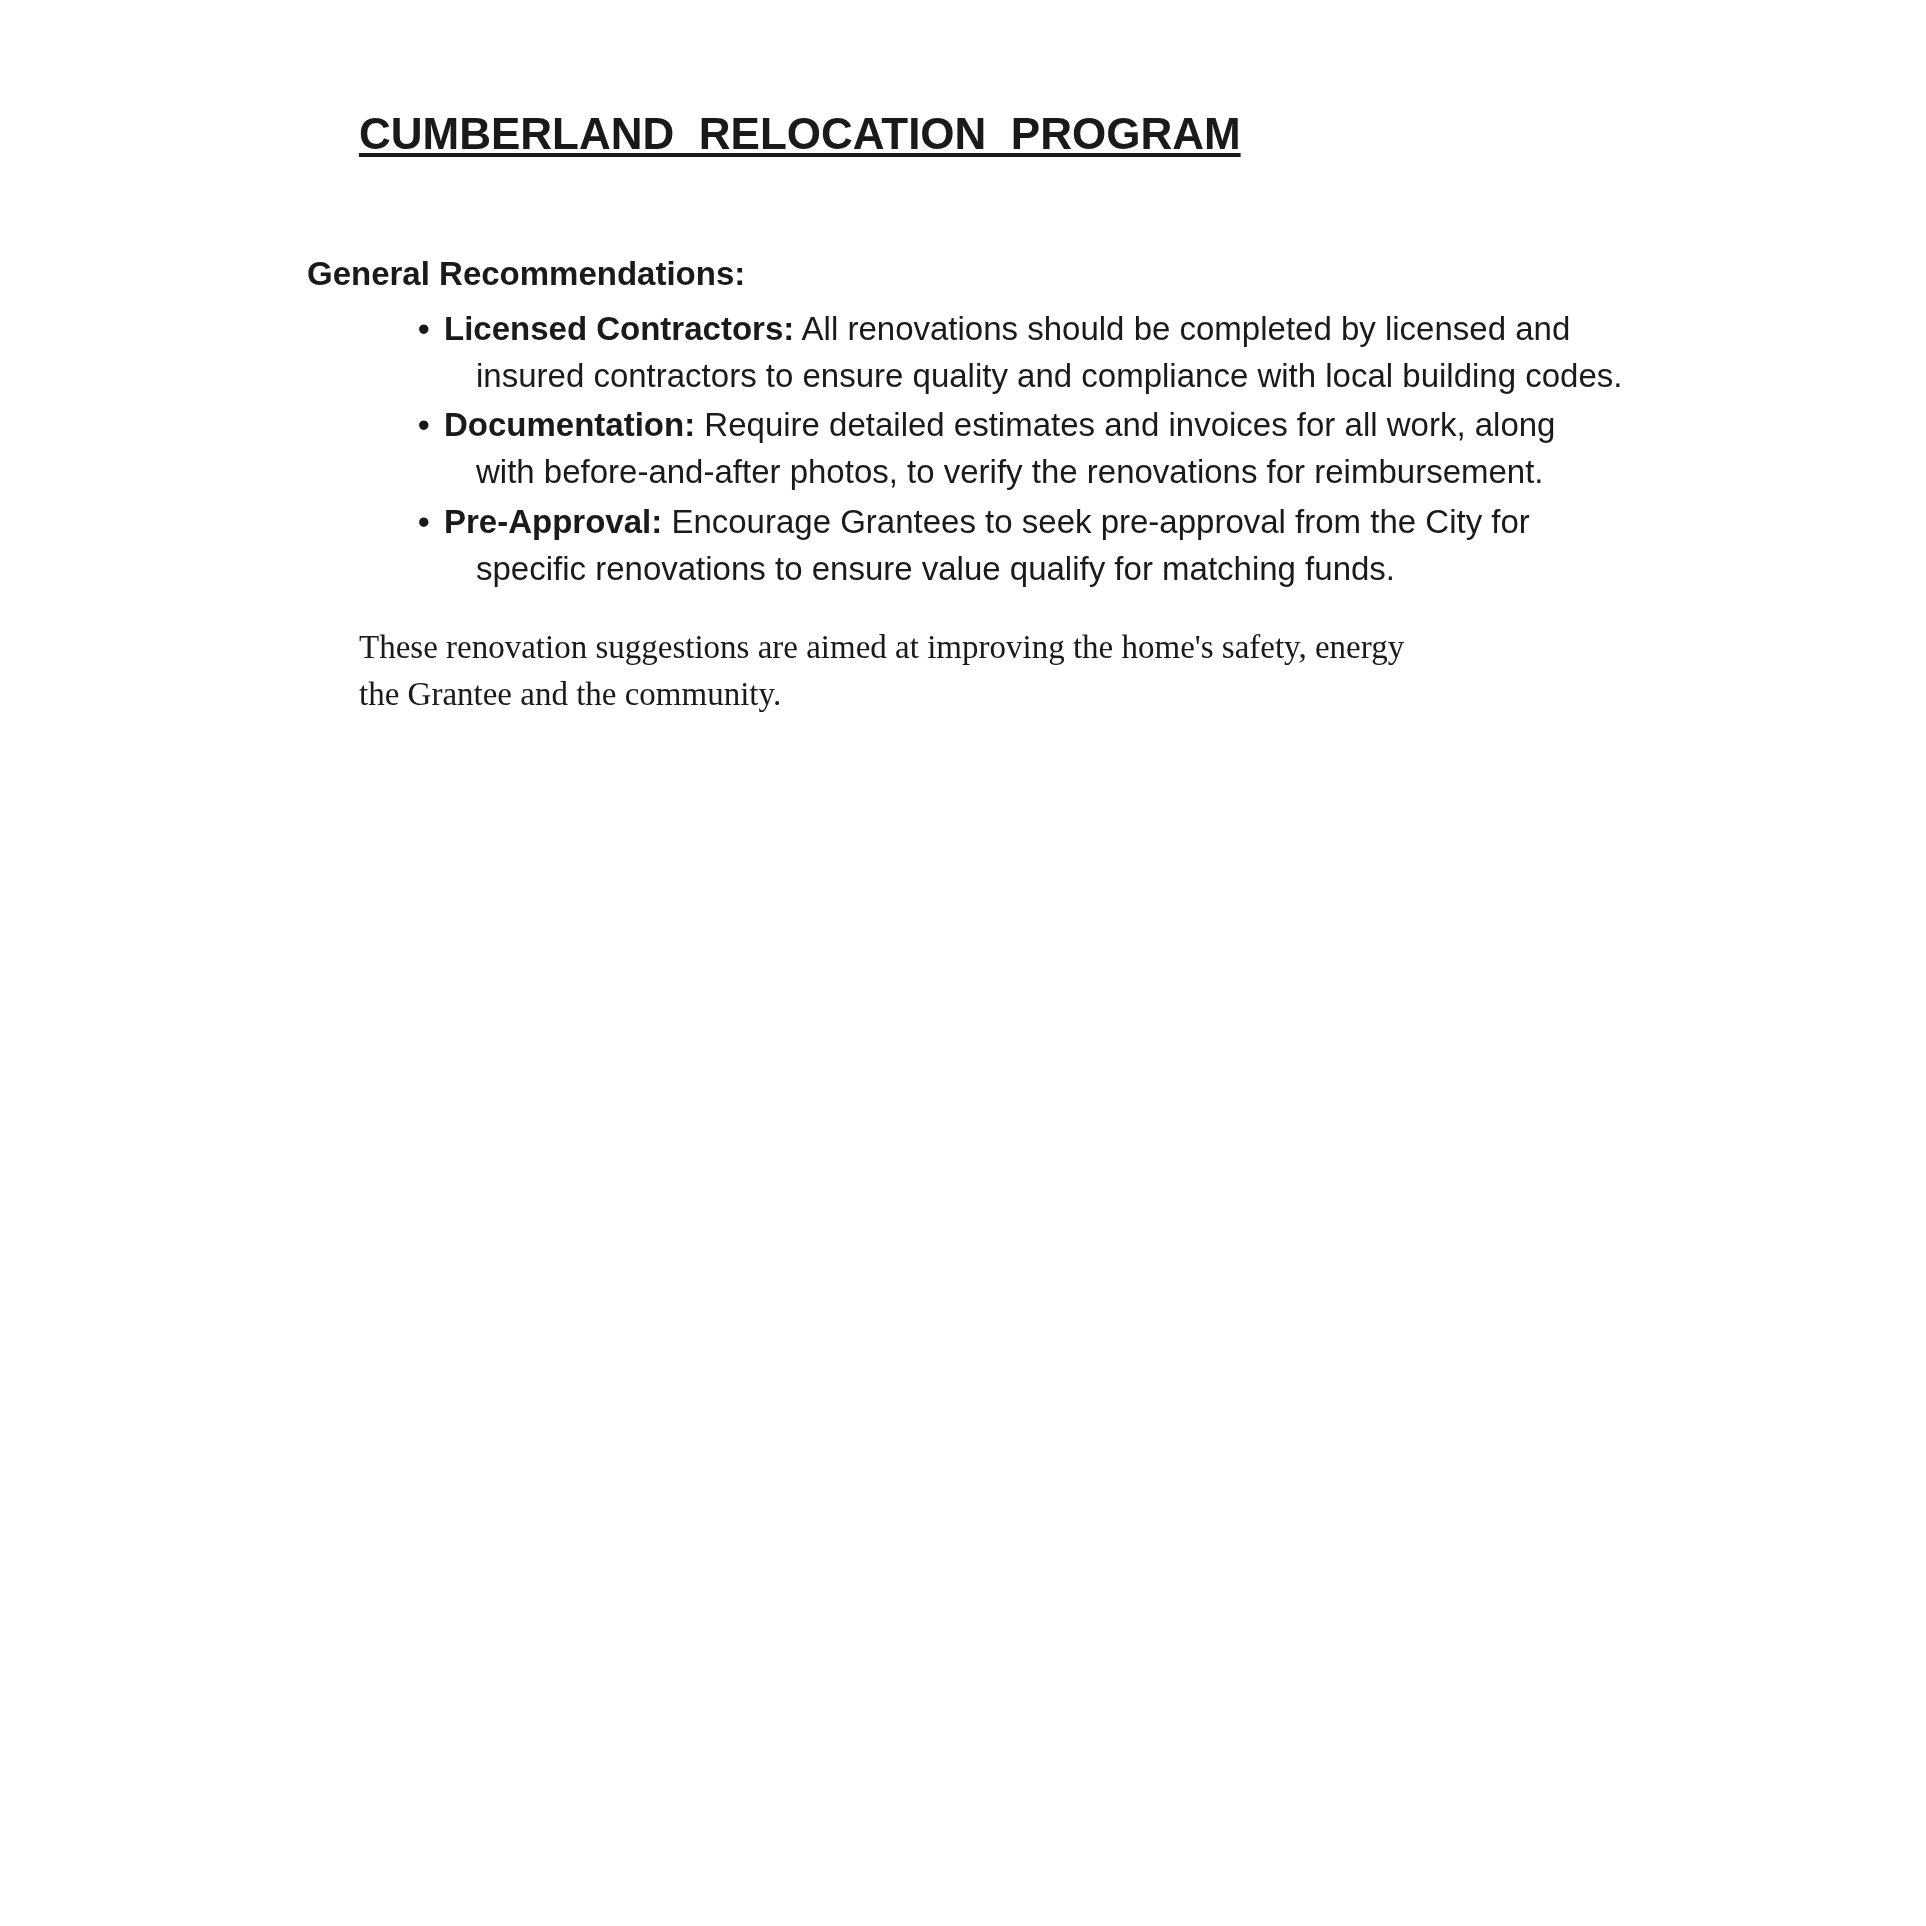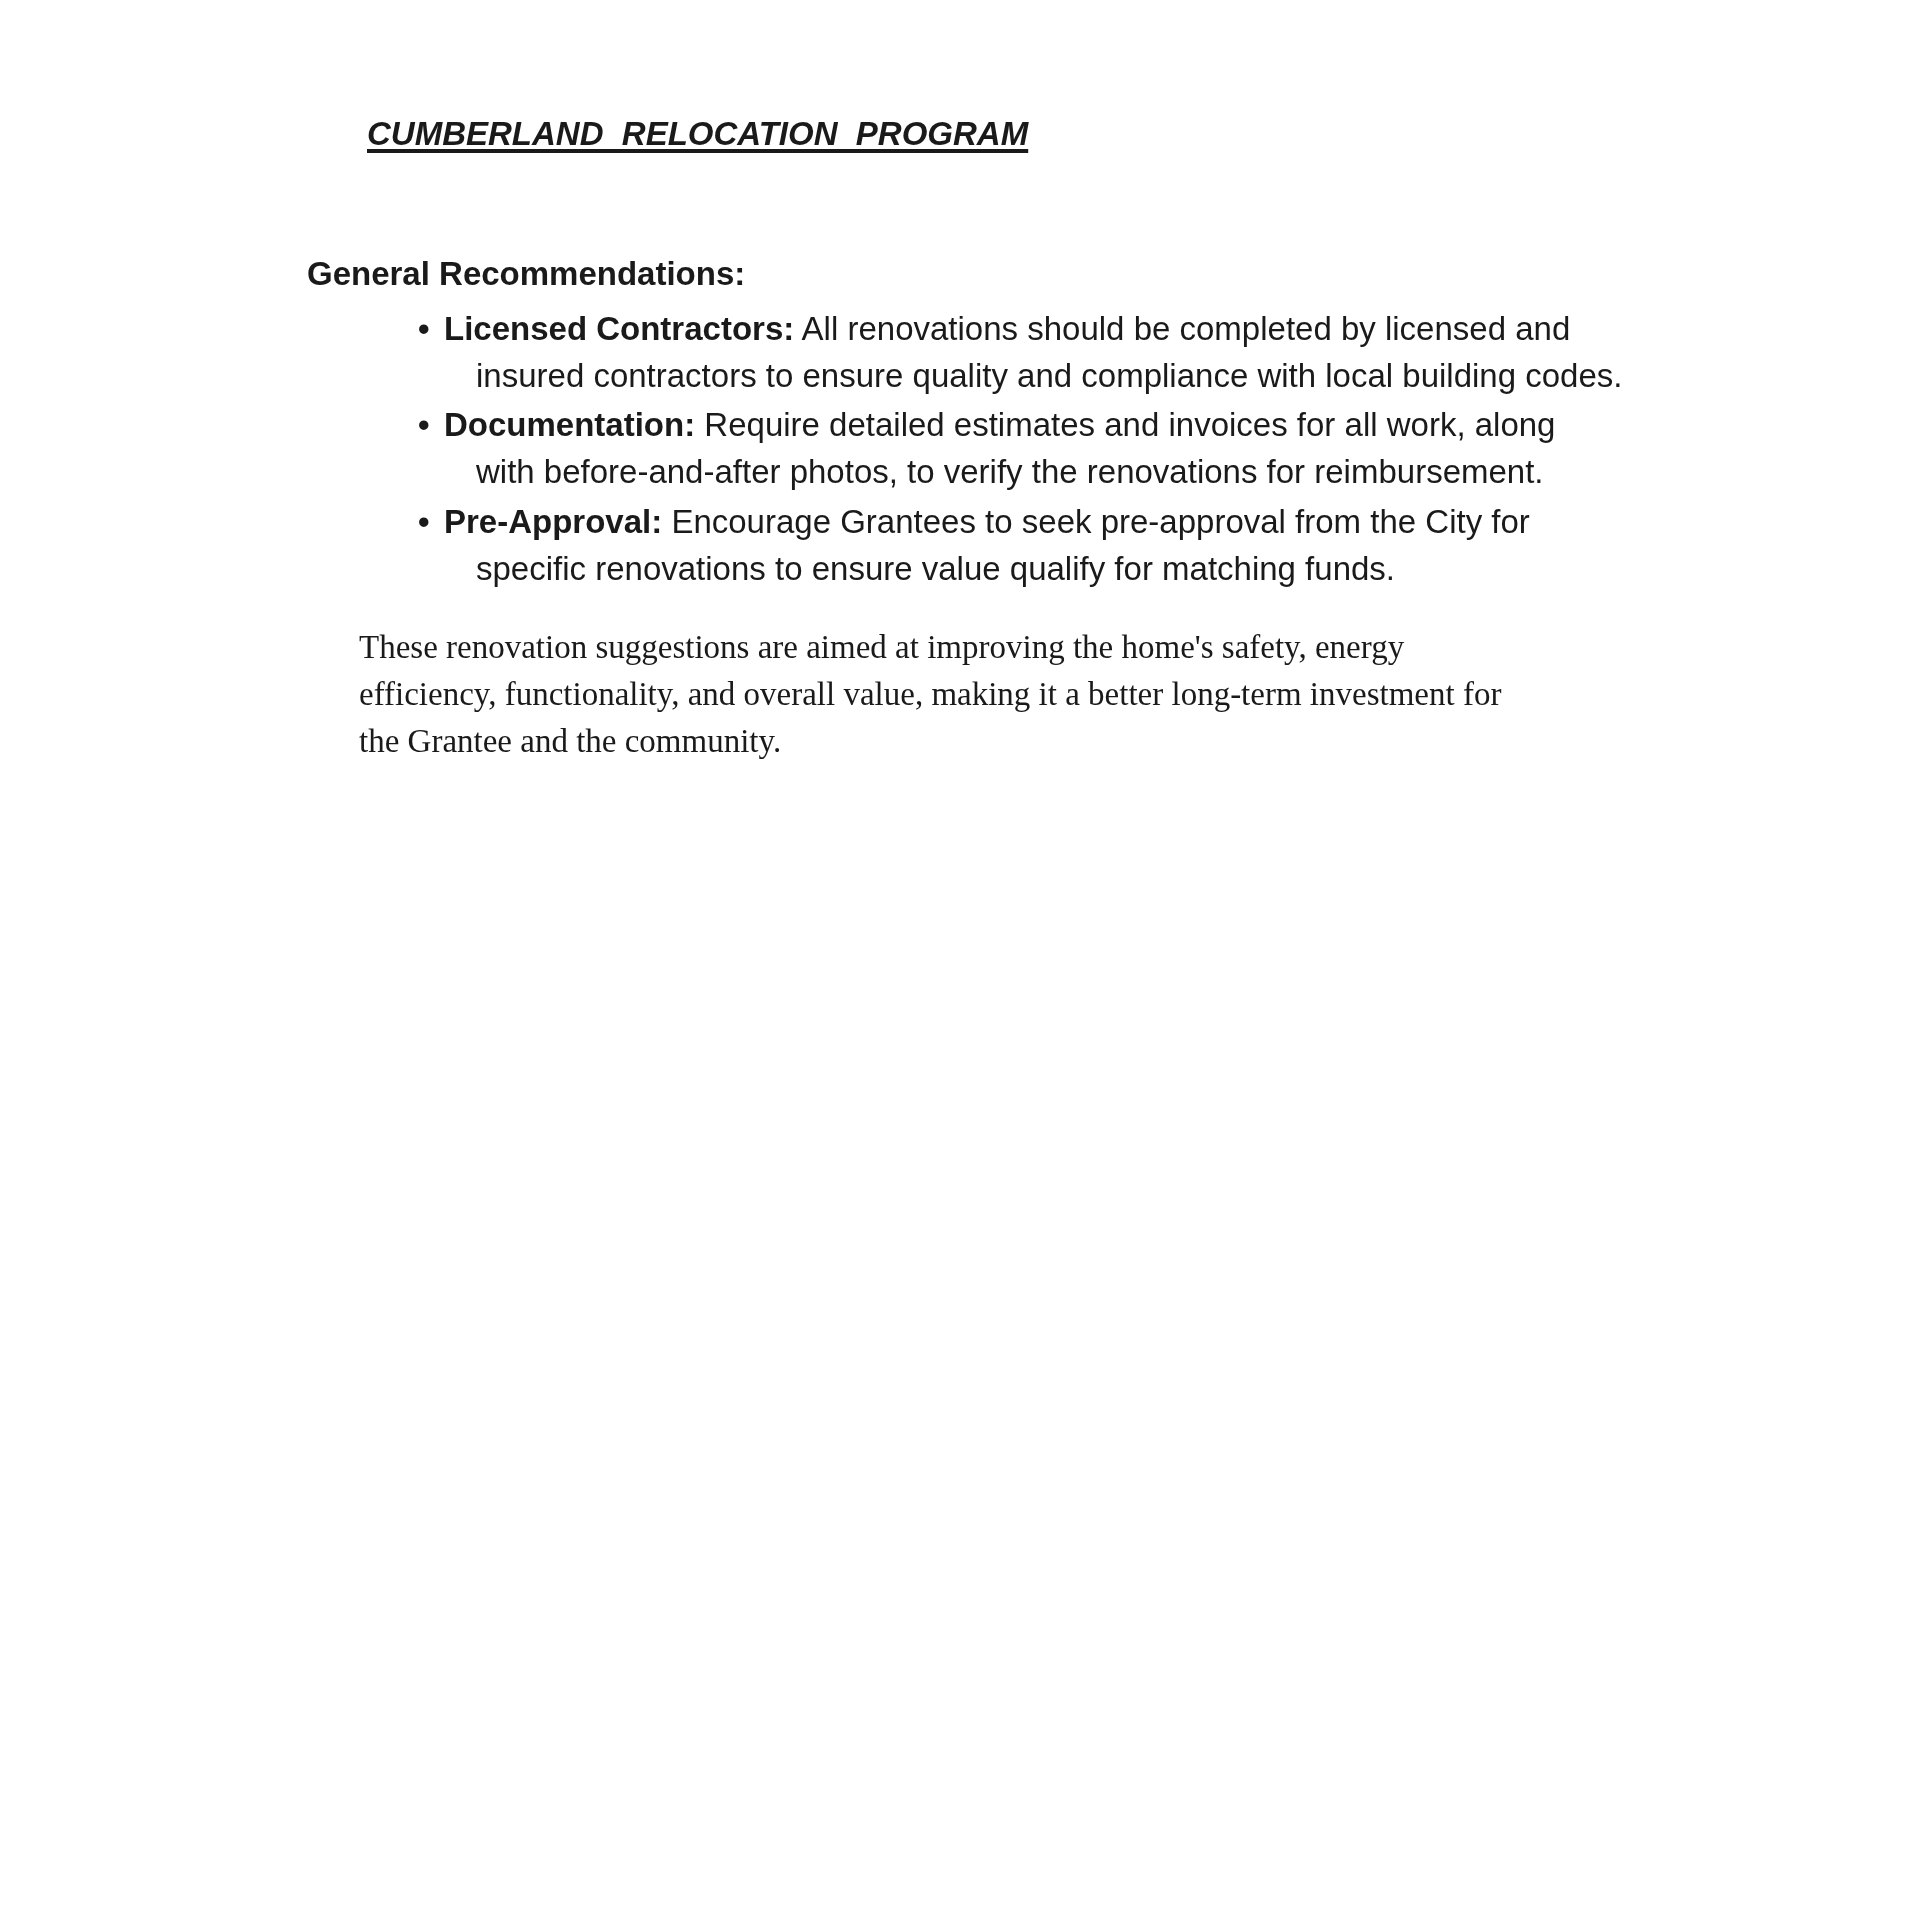--- a/index.html
+++ b/index.html
@@ -15,30 +15,29 @@
     background: #ffffff;
     overflow: hidden;
   }
   .line {
     font-size: 33px;
     line-height: 47px;
     white-space: nowrap;
   }
   .doc-title {
     position: absolute;
-    left: 367px;
+    left: 359px;
     top: 110px;
-    font-size: 33px;
+    font-size: 44px;
     line-height: 47px;
     font-weight: bold;
     white-space: pre;
     text-decoration: underline;
     text-decoration-thickness: 4.2px;
     text-underline-offset: 3.9px;
-    font-style: italic;
   }
   .section-heading {
     position: absolute;
     left: 307px;
     top: 250px;
     font-size: 33px;
     line-height: 47px;
     font-weight: bold;
     white-space: nowrap;
     text-decoration-thickness: 3.5px;
@@ -89,19 +88,18 @@
         <span class="b-label">Pre-Approval:</span>
         <span class="b-rest">Encourage Grantees to seek pre-approval from the City for</span>
       </div>
       <div class="line b-line2">specific renovations to ensure value qualify for matching funds.</div>
     </div>
 
   </div>
 
   <div class="paragraph">
     <div class="line">These renovation suggestions are aimed at improving the home's safety, energy</div>
-    <div class="line">efficiency, functionality, and overall value, making it a better long-term investment for</div>
     <div class="line">the Grantee and the community.</div>
   </div>
 
 
 </div>
 
 
 </body></html>

